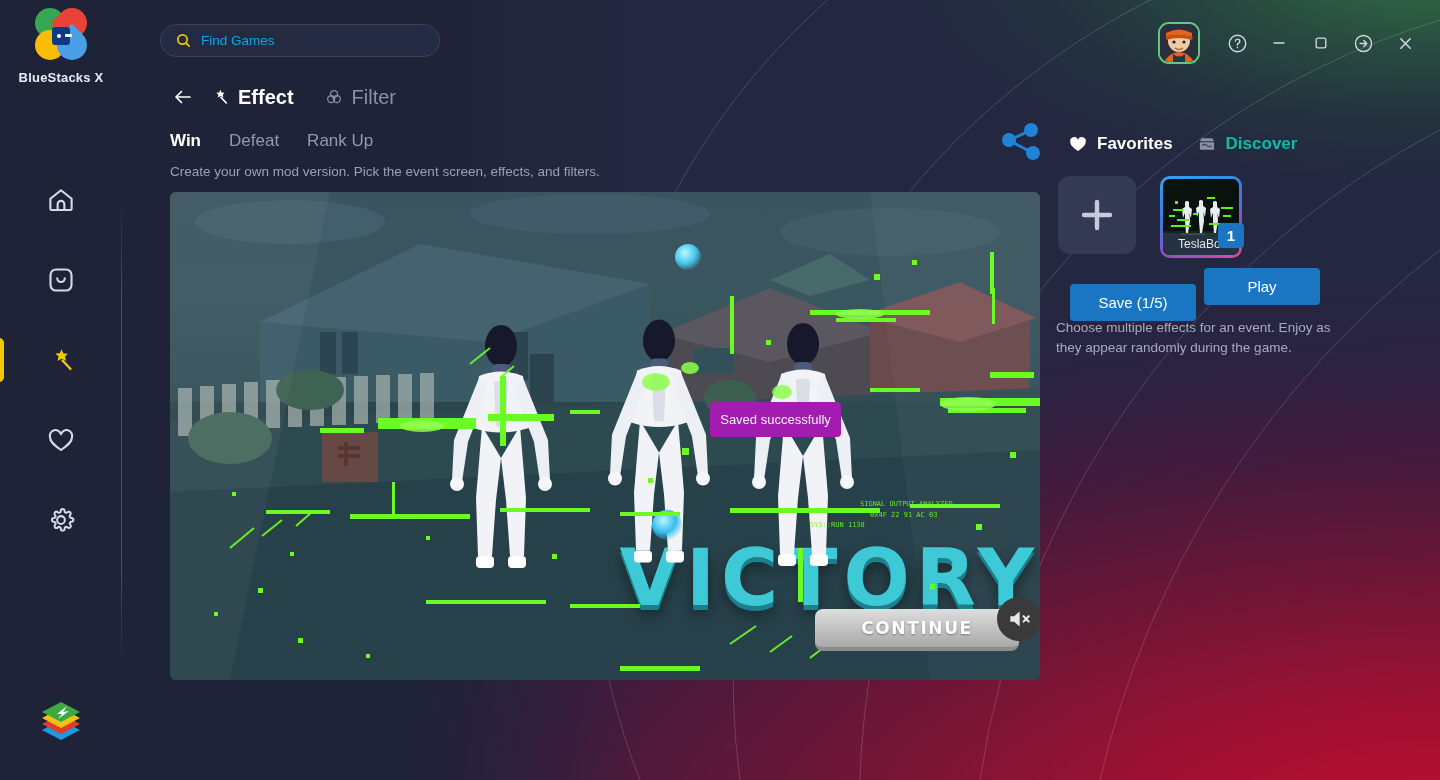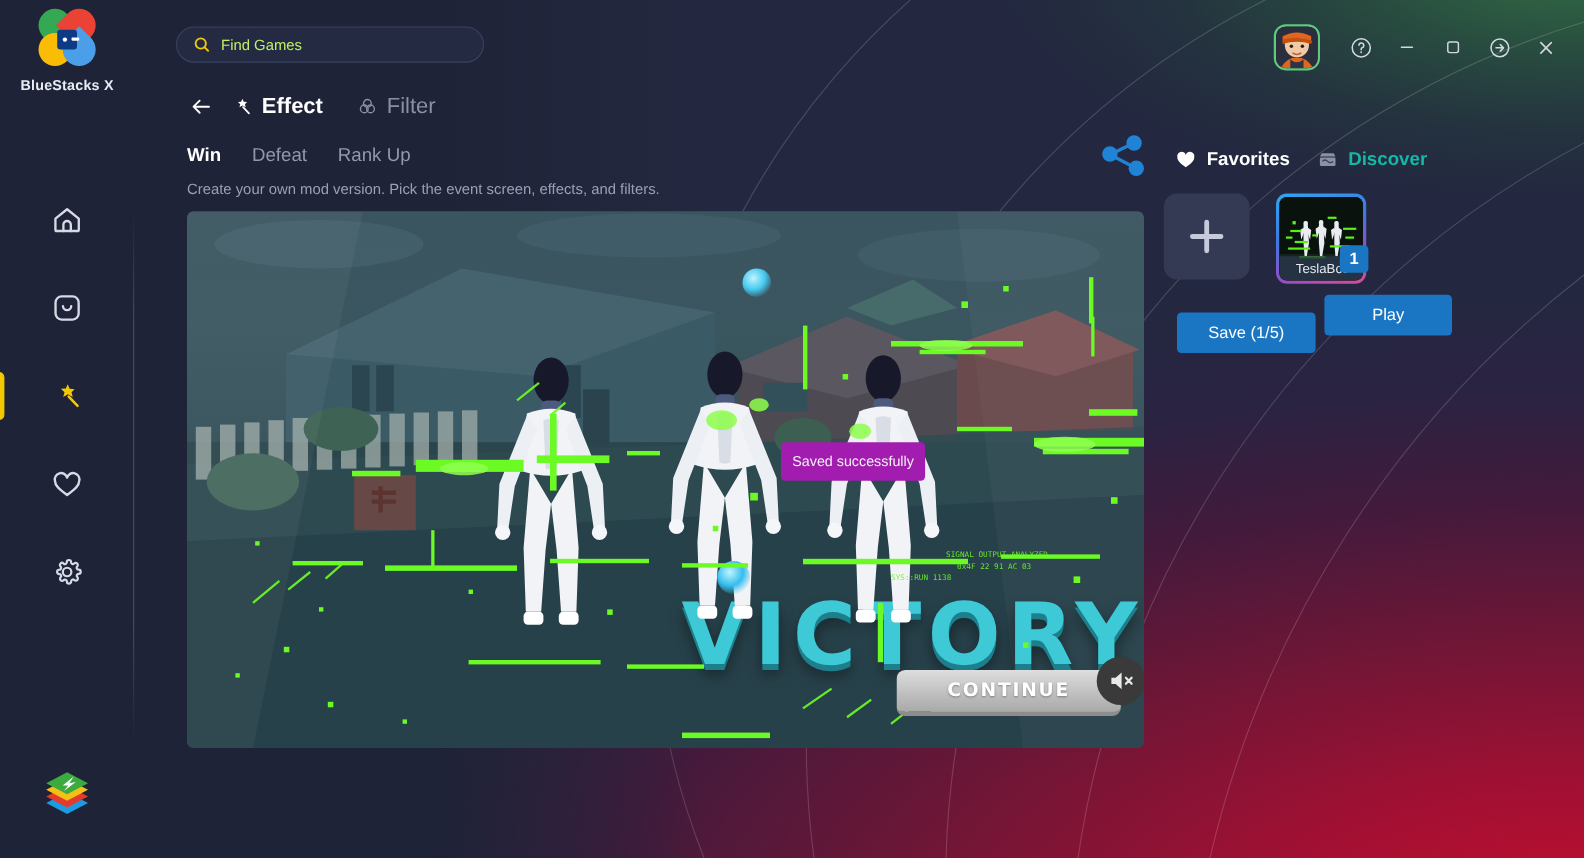--- a/index.html
+++ b/index.html
@@ -70,21 +70,21 @@
 
   .bs-logo { position:absolute; left:0; bottom:22px; width:122px; display:flex; justify-content:center; }
 
   
   .search {
     position:absolute; left:160px; top:24px; width:280px; height:33px;
     border:1px solid #3b4260; border-radius:17px;
     background:#242a42;
     display:flex; align-items:center; padding:0 14px; gap:9px; z-index:7;
   }
-  .search-ph { font-size:13.5px; color:#bef264; }
+  .search-ph { font-size:13.5px; color:#0ea5e9; }
 
   .winctl { position:absolute; right:14px; top:22px; display:flex; align-items:center; gap:0px; z-index:8; }
   .avatar {
     width:42px; height:42px; border-radius:11px; overflow:hidden;
     border:2px solid #5fc97f; margin-right:16px; position:relative; background:#20242f;
     cursor:pointer;
   }
   .wbtn {
     width:42px; height:40px; display:flex; align-items:center; justify-content:center;
     cursor:pointer;
@@ -628,14 +628,15 @@
         </div>
         <div class="thumb-badge">1</div>
       </div>
     </div>
 
     <div class="actions">
       <button class="btn btn-save">Save (1/5)</button>
       <button class="btn btn-play">Play</button>
     </div>
 
+    <div class="helper">Choose multiple effects for an event. Enjoy as they appear randomly during the game.</div>
   </div>
 </div>
 
 </body></html>

